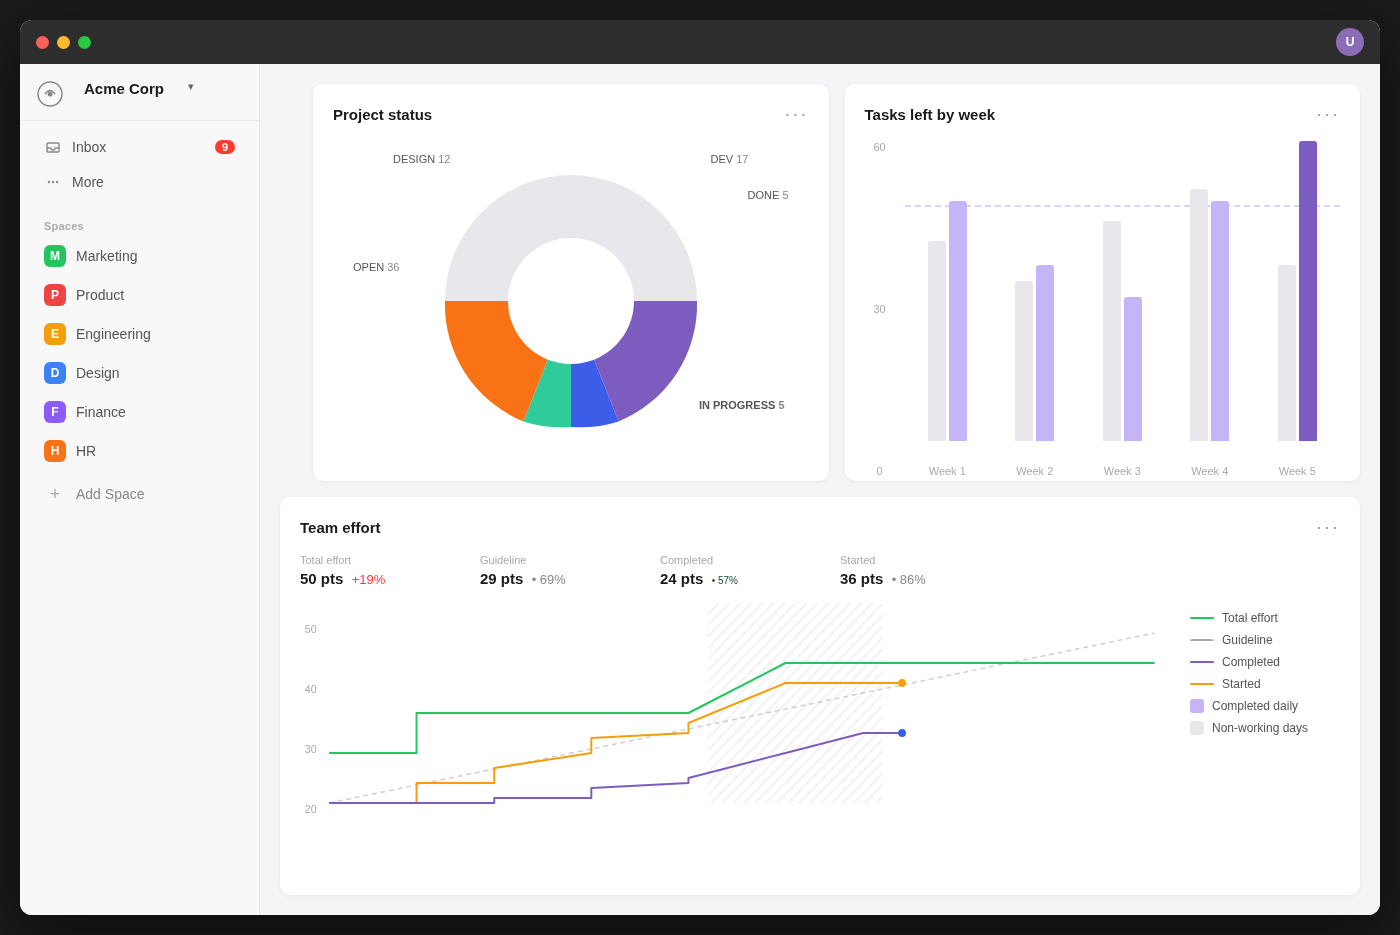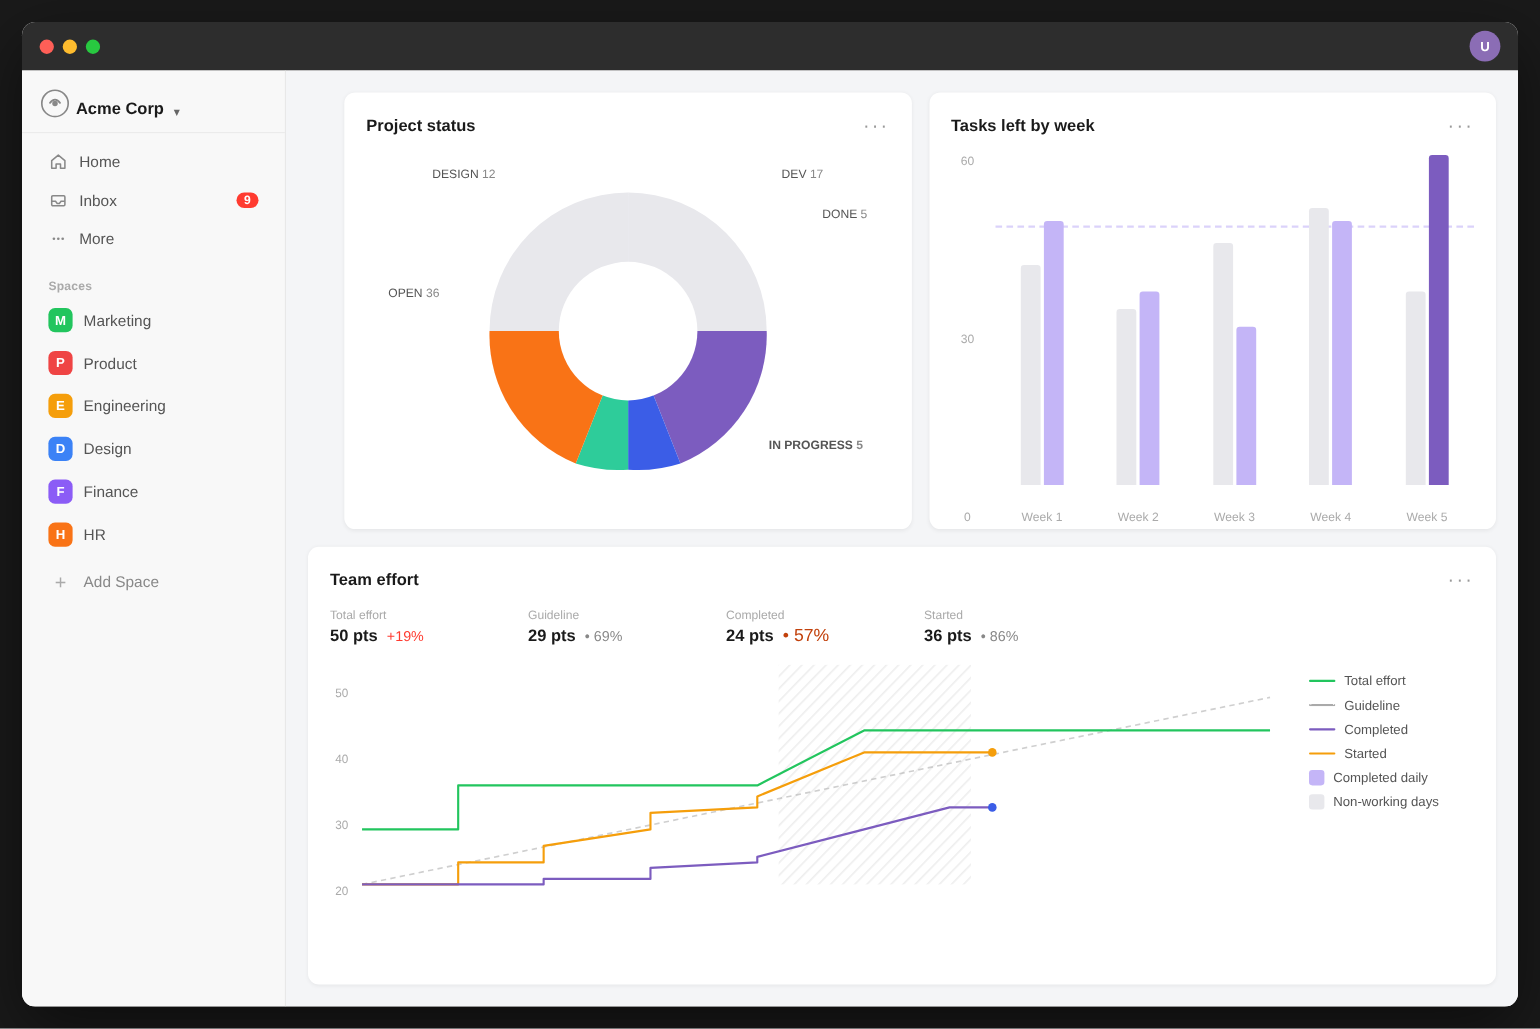--- a/index.html
+++ b/index.html
@@ -57,22 +57,22 @@
       background: #f8f8f8;
       border-right: 1px solid #e8e8e8;
       display: flex;
       flex-direction: column;
       padding: 0;
       flex-shrink: 0;
     }
     .sidebar-header {
       padding: 16px 16px 12px 16px;
       display: flex;
-      align-items: flex-end;
-      gap: 5px;
+      align-items: flex-start;
+      gap: 20px;
       border-bottom: 1px solid #ebebeb;
     }
     .sidebar-logo {
       width: 28px; height: 28px;
       display: flex; align-items: center; justify-content: center;
     }
     .sidebar-title {
       font-size: 15px;
       font-weight: 600;
       color: #1a1a1a;
@@ -374,28 +374,20 @@
           </svg>
         </div>
         <span class="sidebar-title">Acme Corp</span>
         <span class="sidebar-chevron">▾</span>
       </div>
 
       <div class="sidebar-nav">
         <div class="nav-item">
           <div class="nav-icon">
             <svg width="16" height="16" viewBox="0 0 16 16" fill="none">
-              <path d="M2 7L8 2L14 7V14H10V10H6V14H2V7Z" stroke="currentColor" stroke-width="1.4" fill="none" stroke-linejoin="round"></path>
-            </svg>
-          </div>
-          <span>Home</span>
-        </div>
-        <div class="nav-item">
-          <div class="nav-icon">
-            <svg width="16" height="16" viewBox="0 0 16 16" fill="none">
               <rect x="2" y="4" width="12" height="9" rx="1" stroke="currentColor" stroke-width="1.4" fill="none"></rect>
               <path d="M2 9H5.5L7 11H9L10.5 9H14" stroke="currentColor" stroke-width="1.4"></path>
             </svg>
           </div>
           <span>Inbox</span>
           <span class="badge">9</span>
         </div>
         <div class="nav-item">
           <div class="nav-icon">
             <svg width="16" height="16" viewBox="0 0 16 16" fill="none">
@@ -560,21 +552,21 @@
           <div class="effort-stat">
             <div class="effort-stat-label">Total effort</div>
             <div class="effort-stat-value">50 pts &nbsp;<span class="up">+19%</span></div>
           </div>
           <div class="effort-stat">
             <div class="effort-stat-label">Guideline</div>
             <div class="effort-stat-value">29 pts &nbsp;<span style="color:#888; font-size:13px; font-weight:400;">• 69%</span></div>
           </div>
           <div class="effort-stat">
             <div class="effort-stat-label">Completed</div>
-            <div class="effort-stat-value">24 pts &nbsp;<span style="color:#c2410c; font-size:16px; font-weight:400;">• 57%</span></div>
+            <div class="effort-stat-value">24 pts &nbsp;<span style="color:#14532d; font-size:10px; font-weight:400;">• 57%</span></div>
           </div>
           <div class="effort-stat">
             <div class="effort-stat-label">Started</div>
             <div class="effort-stat-value">36 pts &nbsp;<span style="color:#888; font-size:13px; font-weight:400;">• 86%</span></div>
           </div>
           <div style="flex:2;"></div>
         </div>
         <div class="effort-chart-wrapper">
           <div class="effort-chart">
             <svg width="100%" height="220" viewBox="0 0 900 220" preserveAspectRatio="none">

